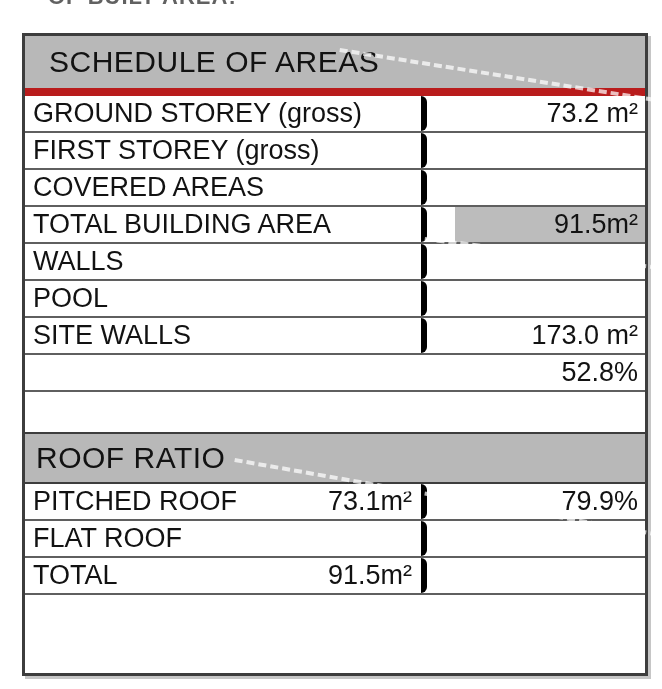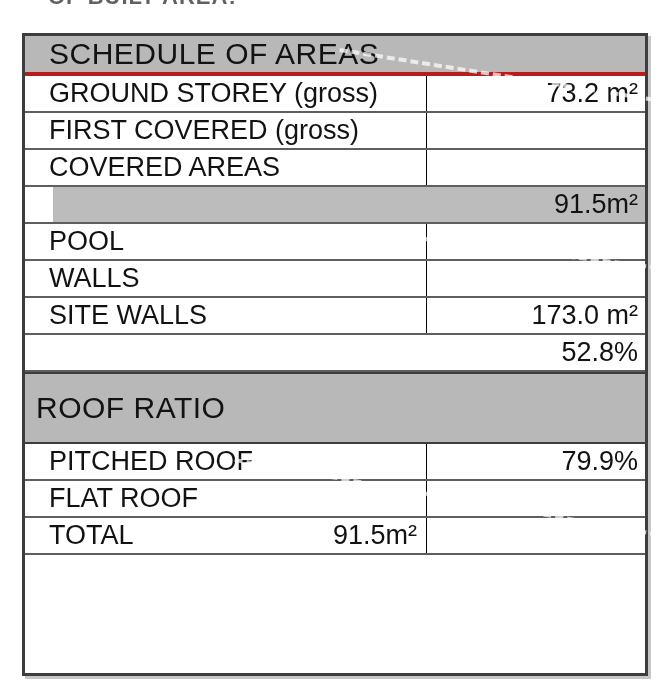--- a/index.html
+++ b/index.html
@@ -14,30 +14,30 @@
   
   .areas-table{
     position:absolute;left:22px;top:33px;width:626px;height:643px;box-sizing:border-box;
     border:3px solid #3d3d3d;background:#ffffff;display:flex;flex-direction:column;
     box-shadow:3px 3px 0 0 #c6c6c6;
   }
   .band{
     box-sizing:border-box;background:#b8b8b8;display:flex;align-items:center;
     padding-left:11px;font-size:30px;letter-spacing:.5px;position:relative;flex:0 0 auto;
   }
-  .band.first{height:40px;border-bottom:4px solid #b91c1c;padding-left:24px;}
-  .band.second{height:72px;border-top:2px solid #3d3d3d;border-bottom:2px solid #3d3d3d;}
+  .band.first{height:60px;border-bottom:8px solid #b91c1c;padding-left:24px;}
+  .band.second{height:52px;border-top:2px solid #3d3d3d;border-bottom:2px solid #3d3d3d;margin-top:40px;}
 
   .row{
     box-sizing:border-box;height:37px;flex:0 0 auto;display:flex;align-items:stretch;
     border-bottom:2px solid #5f5f5f;font-size:27px;
   }
   .rows-roof .row:last-child{border-bottom:none;flex:1 1 auto;height:auto;}
   .cell{box-sizing:border-box;display:flex;align-items:center;overflow:hidden;white-space:nowrap;}
-  .cell-label{flex:0 0 402px;border-right:1px solid #000000;padding-left:24px;}
+  .cell-label{flex:0 0 402px;border-right:6px solid #000000;padding-left:8px;border-radius:6px;}
   .cell-value{flex:1 1 auto;justify-content:flex-end;padding-right:7px;margin-left:28px;}
   .cell-value.highlight{background:#bcbcbc;position:relative;}
   .cell-label.roof{justify-content:space-between;padding-right:9px;gap:13px;}
 
   
   .streak{position:absolute;border-top:4px dashed rgba(255,255,255,.72);pointer-events:none;transform-origin:left top;}
   .streak1{left:340px;top:48px;width:330px;transform:rotate(9deg);}
   .streak2{left:425px;top:237px;width:235px;transform:rotate(7deg);}
   .streak3{left:235px;top:458px;width:430px;transform:rotate(10deg);}
 </style>
@@ -57,41 +57,42 @@
     </div>
 
     <div class="rows-schedule">
 
         <div class="row">
           <div class="cell cell-label">GROUND STOREY (gross)</div>
           <div class="cell cell-value">73.2 m²</div>
         </div>
 
         <div class="row">
-          <div class="cell cell-label">FIRST COVERED (gross)</div>
+          <div class="cell cell-label">FIRST STOREY (gross)</div>
           <div class="cell cell-value"></div>
         </div>
 
 
         <div class="row">
           <div class="cell cell-label">COVERED AREAS</div>
           <div class="cell cell-value"></div>
         </div>
 
         <div class="row">
+          <div class="cell cell-label">TOTAL BUILDING AREA</div>
           <div class="cell cell-value highlight">91.5m²</div>
         </div>
 
         <div class="row">
-          <div class="cell cell-label">POOL</div>
+          <div class="cell cell-label">WALLS</div>
           <div class="cell cell-value"></div>
         </div>
 
         <div class="row">
-          <div class="cell cell-label">WALLS</div>
+          <div class="cell cell-label">POOL</div>
           <div class="cell cell-value"></div>
         </div>
 
         <div class="row">
           <div class="cell cell-label">SITE WALLS</div>
           <div class="cell cell-value">173.0 m²</div>
         </div>
 
         <div class="row">
           <div class="cell cell-value">52.8%</div>
@@ -101,20 +102,21 @@
 
     <div class="band second">
       <span>ROOF RATIO</span>
     </div>
 
     <div class="rows-roof">
 
         <div class="row">
           <div class="cell cell-label roof">
             <span>PITCHED ROOF</span>
+            <span>73.1m²</span>
           </div>
           <div class="cell cell-value">79.9%</div>
         </div>
 
         <div class="row">
           <div class="cell cell-label roof">
             <span>FLAT ROOF</span>
           </div>
         </div>
 

